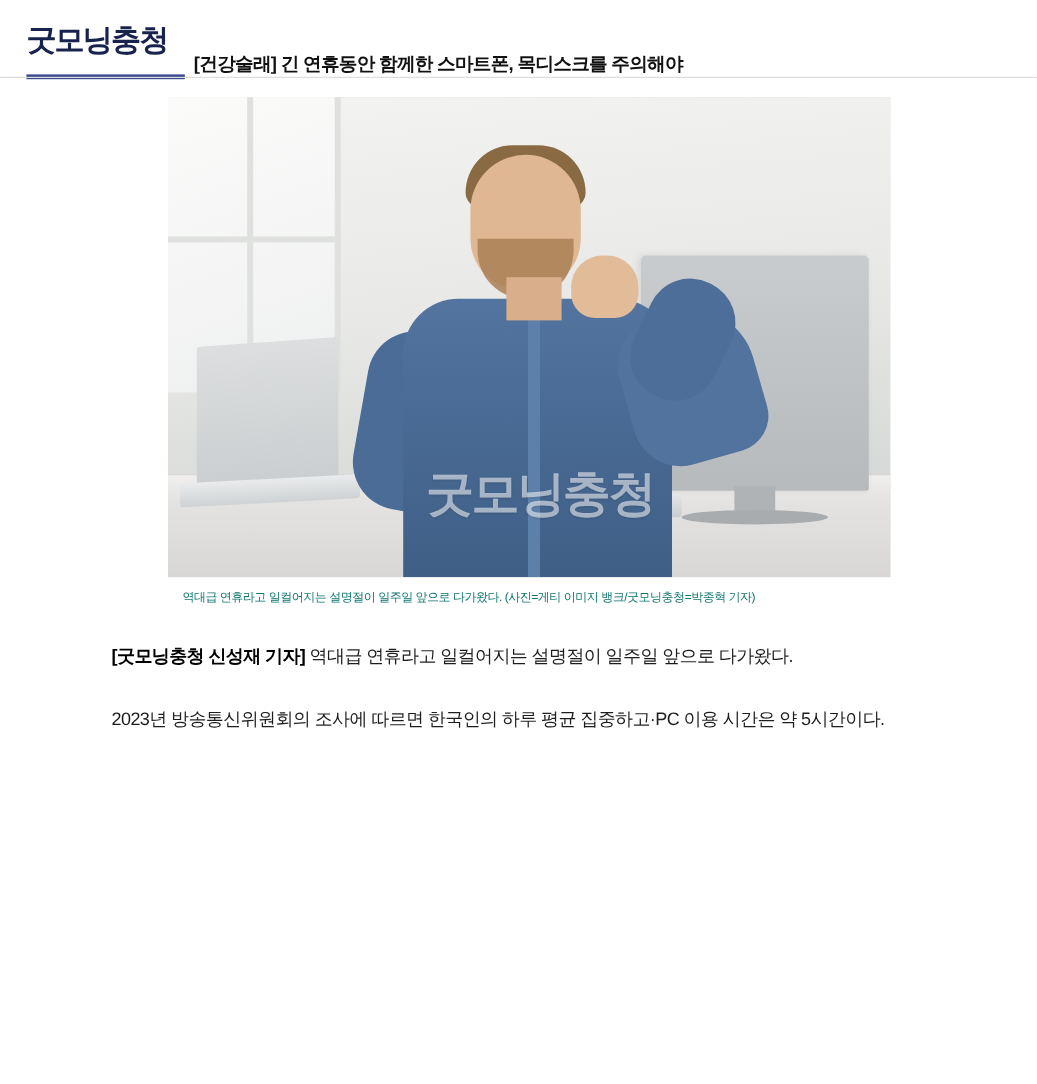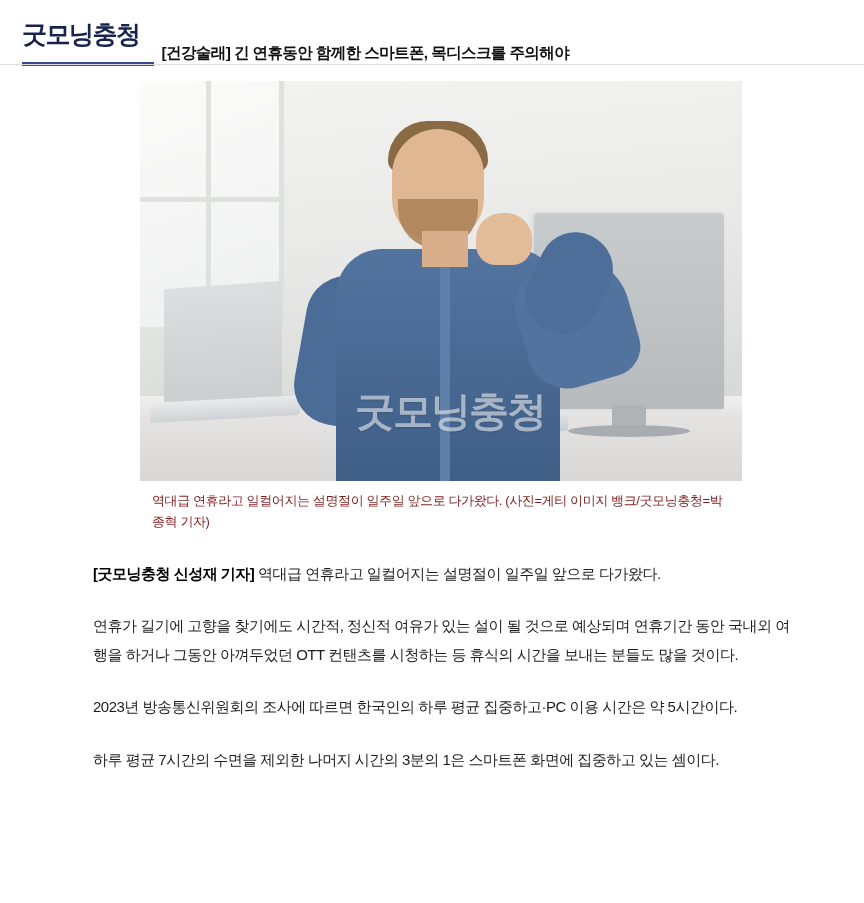--- a/index.html
+++ b/index.html
@@ -246,22 +246,22 @@
     font-weight: bold;
     letter-spacing: -2px;
     display: flex;
     align-items: center;
     justify-content: center;
     text-shadow: 0 1px 2px rgba(0,0,0,0.12);
   }
   .caption {
     margin: 10px 0 0 12px;
     width: 582px;
-    font-size: 13px;
-    color: #7f1d1d;
+    font-size: 10px;
+    color: #0f766e;
     line-height: 1.6;
     letter-spacing: -0.4px;
   }
 
   
   .body-text {
     margin-top: 26px;
   }
   .body-text p {
     margin: 0 0 23px 0;
@@ -315,18 +315,16 @@
       <div class="neck"></div>
       <div class="hand-right"></div>
 
       <div class="watermark">굿모닝충청</div>
     </div>
     <div class="caption">역대급 연휴라고 일컬어지는 설명절이 일주일 앞으로 다가왔다. (사진=게티 이미지 뱅크/굿모닝충청=박종혁 기자)</div>
   </div>
 
   <div class="body-text">
     <p><span class="byline">[굿모닝충청 신성재 기자]</span><span> 역대급 연휴라고 일컬어지는 설명절이 일주일 앞으로 다가왔다.</span></p>
-    <p>연휴가 길기에 고향을 찾기에도 시간적, 정신적 여유가 있는 설이 될 것으로 예상되며 연휴기간 동안 국내외 여행을 하거나 그동안 아껴두었던 OTT 컨탠츠를 시청하는 등 휴식의 시간을 보내는 분들도 많을 것이다.</p>
     <p>2023년 방송통신위원회의 조사에 따르면 한국인의 하루 평균 집중하고·PC 이용 시간은 약 5시간이다.</p>
-    <p>하루 평균 7시간의 수면을 제외한 나머지 시간의 3분의 1은 스마트폰 화면에 집중하고 있는 셈이다.</p>
   </div>
 
 </div>
 
 </body></html>

